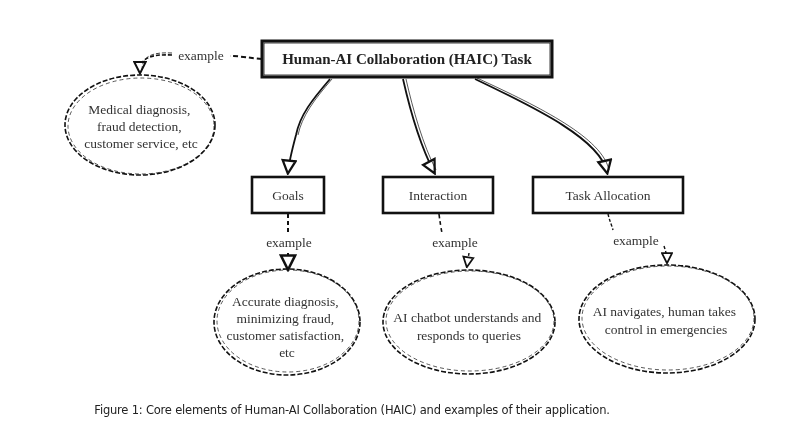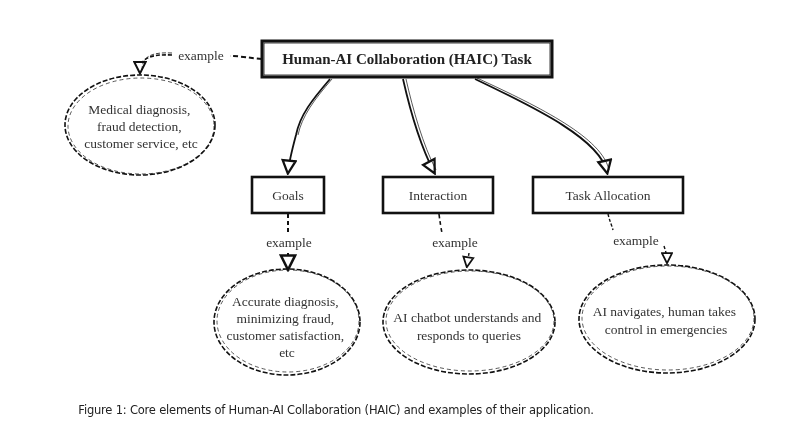--- a/index.html
+++ b/index.html
@@ -2,21 +2,21 @@
 <html><head>
   <meta charset="utf-8">
   <style>
     html, body { margin: 0; padding: 0; background: #ffffff; }
     body { width: 800px; height: 441px; position: relative; overflow: hidden; }
     #diagram { position: absolute; left: 0; top: 0; width: 800px; height: 400px; }
     .title-text { font-family: "Liberation Serif", serif; font-weight: bold; fill: #222222; font-size: 15px; }
     .label-text { font-family: "Liberation Serif", serif; fill: #333333; font-size: 13.5px; }
     .ellipse-text { font-family: "Liberation Serif", serif; fill: #333333; font-size: 13.5px; }
     .caption {
-      position: absolute; left: 0; top: 403px; width: 672px; text-align: center;
+      position: absolute; left: 16px; top: 403px; width: 672px; text-align: center;
       font-family: "DejaVu Sans", sans-serif; font-size: 11.5px; color: #222222;
       letter-spacing: -0.2px;
     }
   </style>
 </head>
 <body>
 
 <svg id="diagram" viewBox="0 0 800 400" xmlns="http://www.w3.org/2000/svg">
   <defs>
     <marker id="arrow-hollow" viewBox="0 0 10 10" refX="8" refY="5" markerWidth="9" markerHeight="9" orient="auto-start-reverse">

